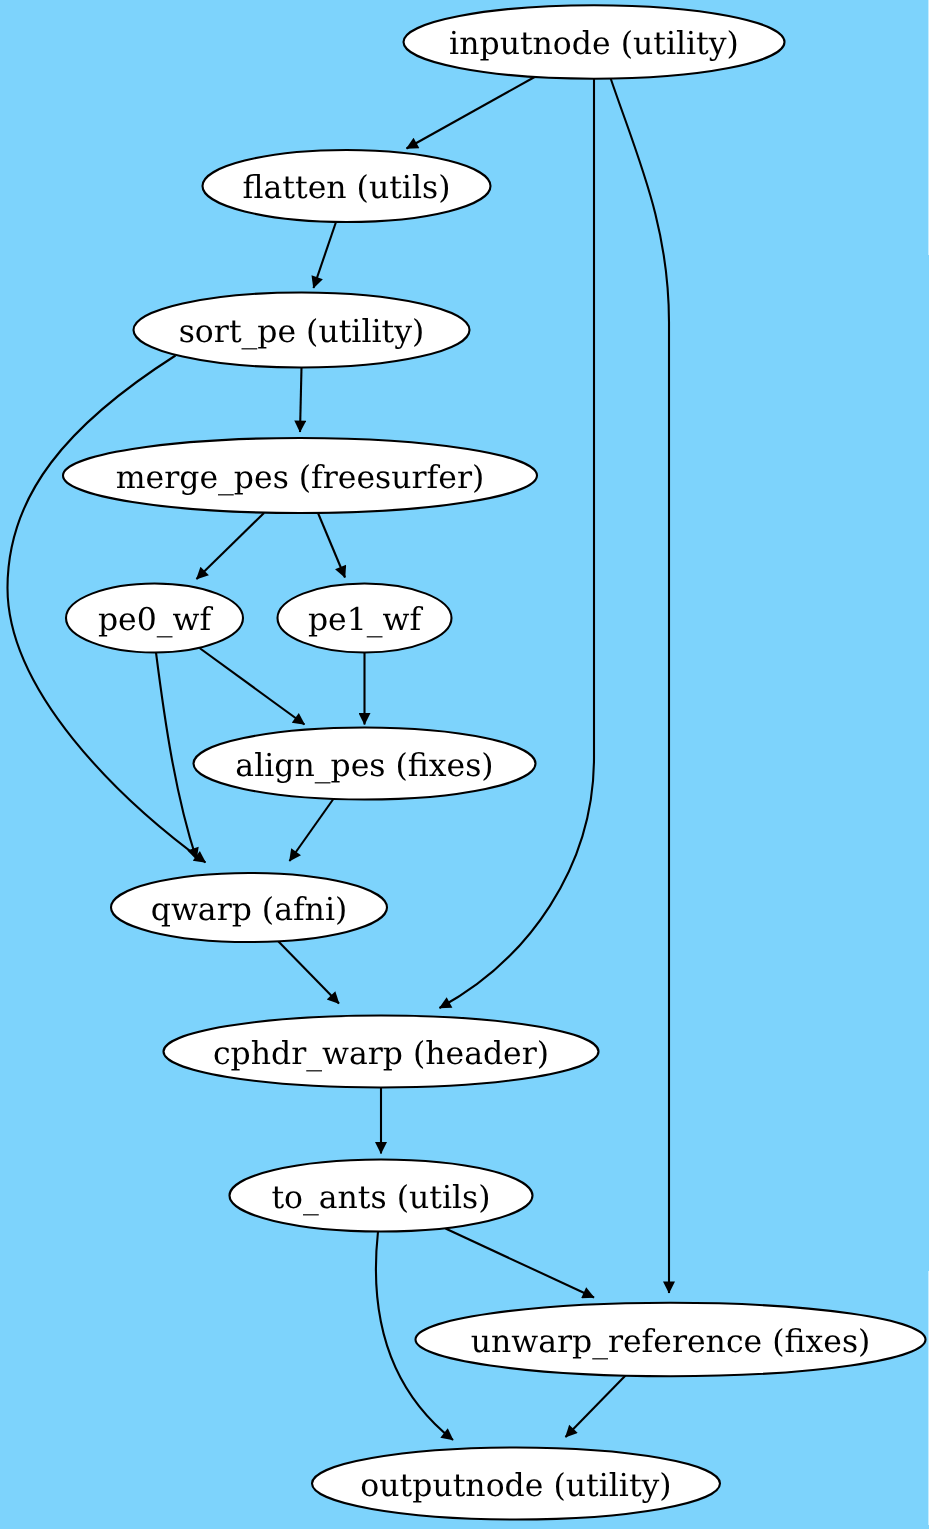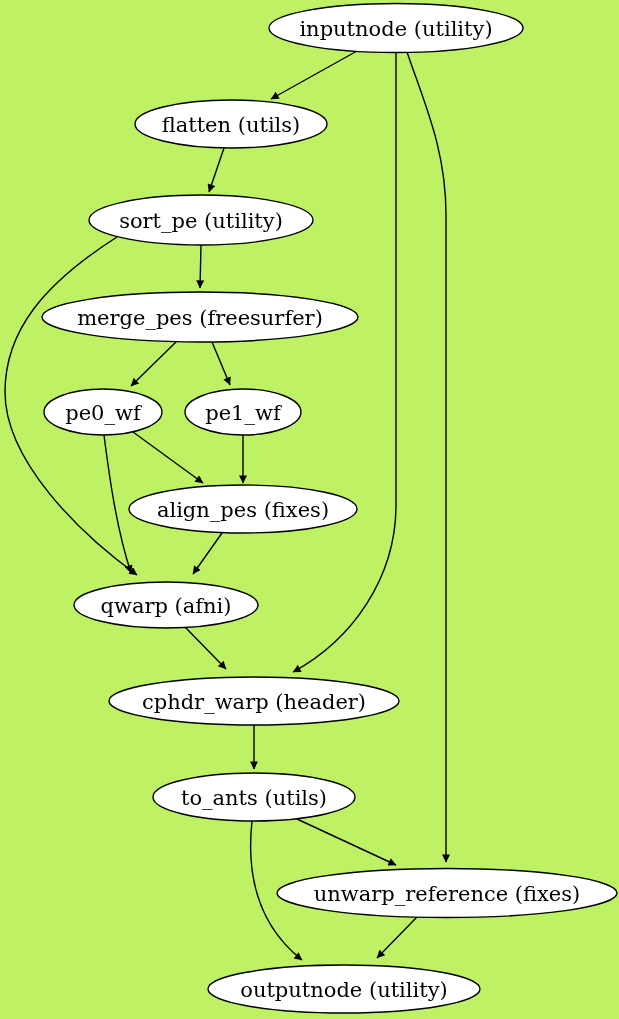--- a/index.html
+++ b/index.html
@@ -7,21 +7,21 @@
     padding: 0;
     background: #ffffff;
     width: 619px;
     height: 1019px;
     overflow: hidden;
   }
   .graph-wrap {
     width: 619px;
     height: 1019px;
     position: relative;
-    background: #bef264;
+    background: #7dd3fc;
   }
   svg {
     display: block;
   }
   .node-ellipse {
     fill: #ffffff;
     stroke: #000000;
     stroke-width: 1.4;
   }
   .node-label {

